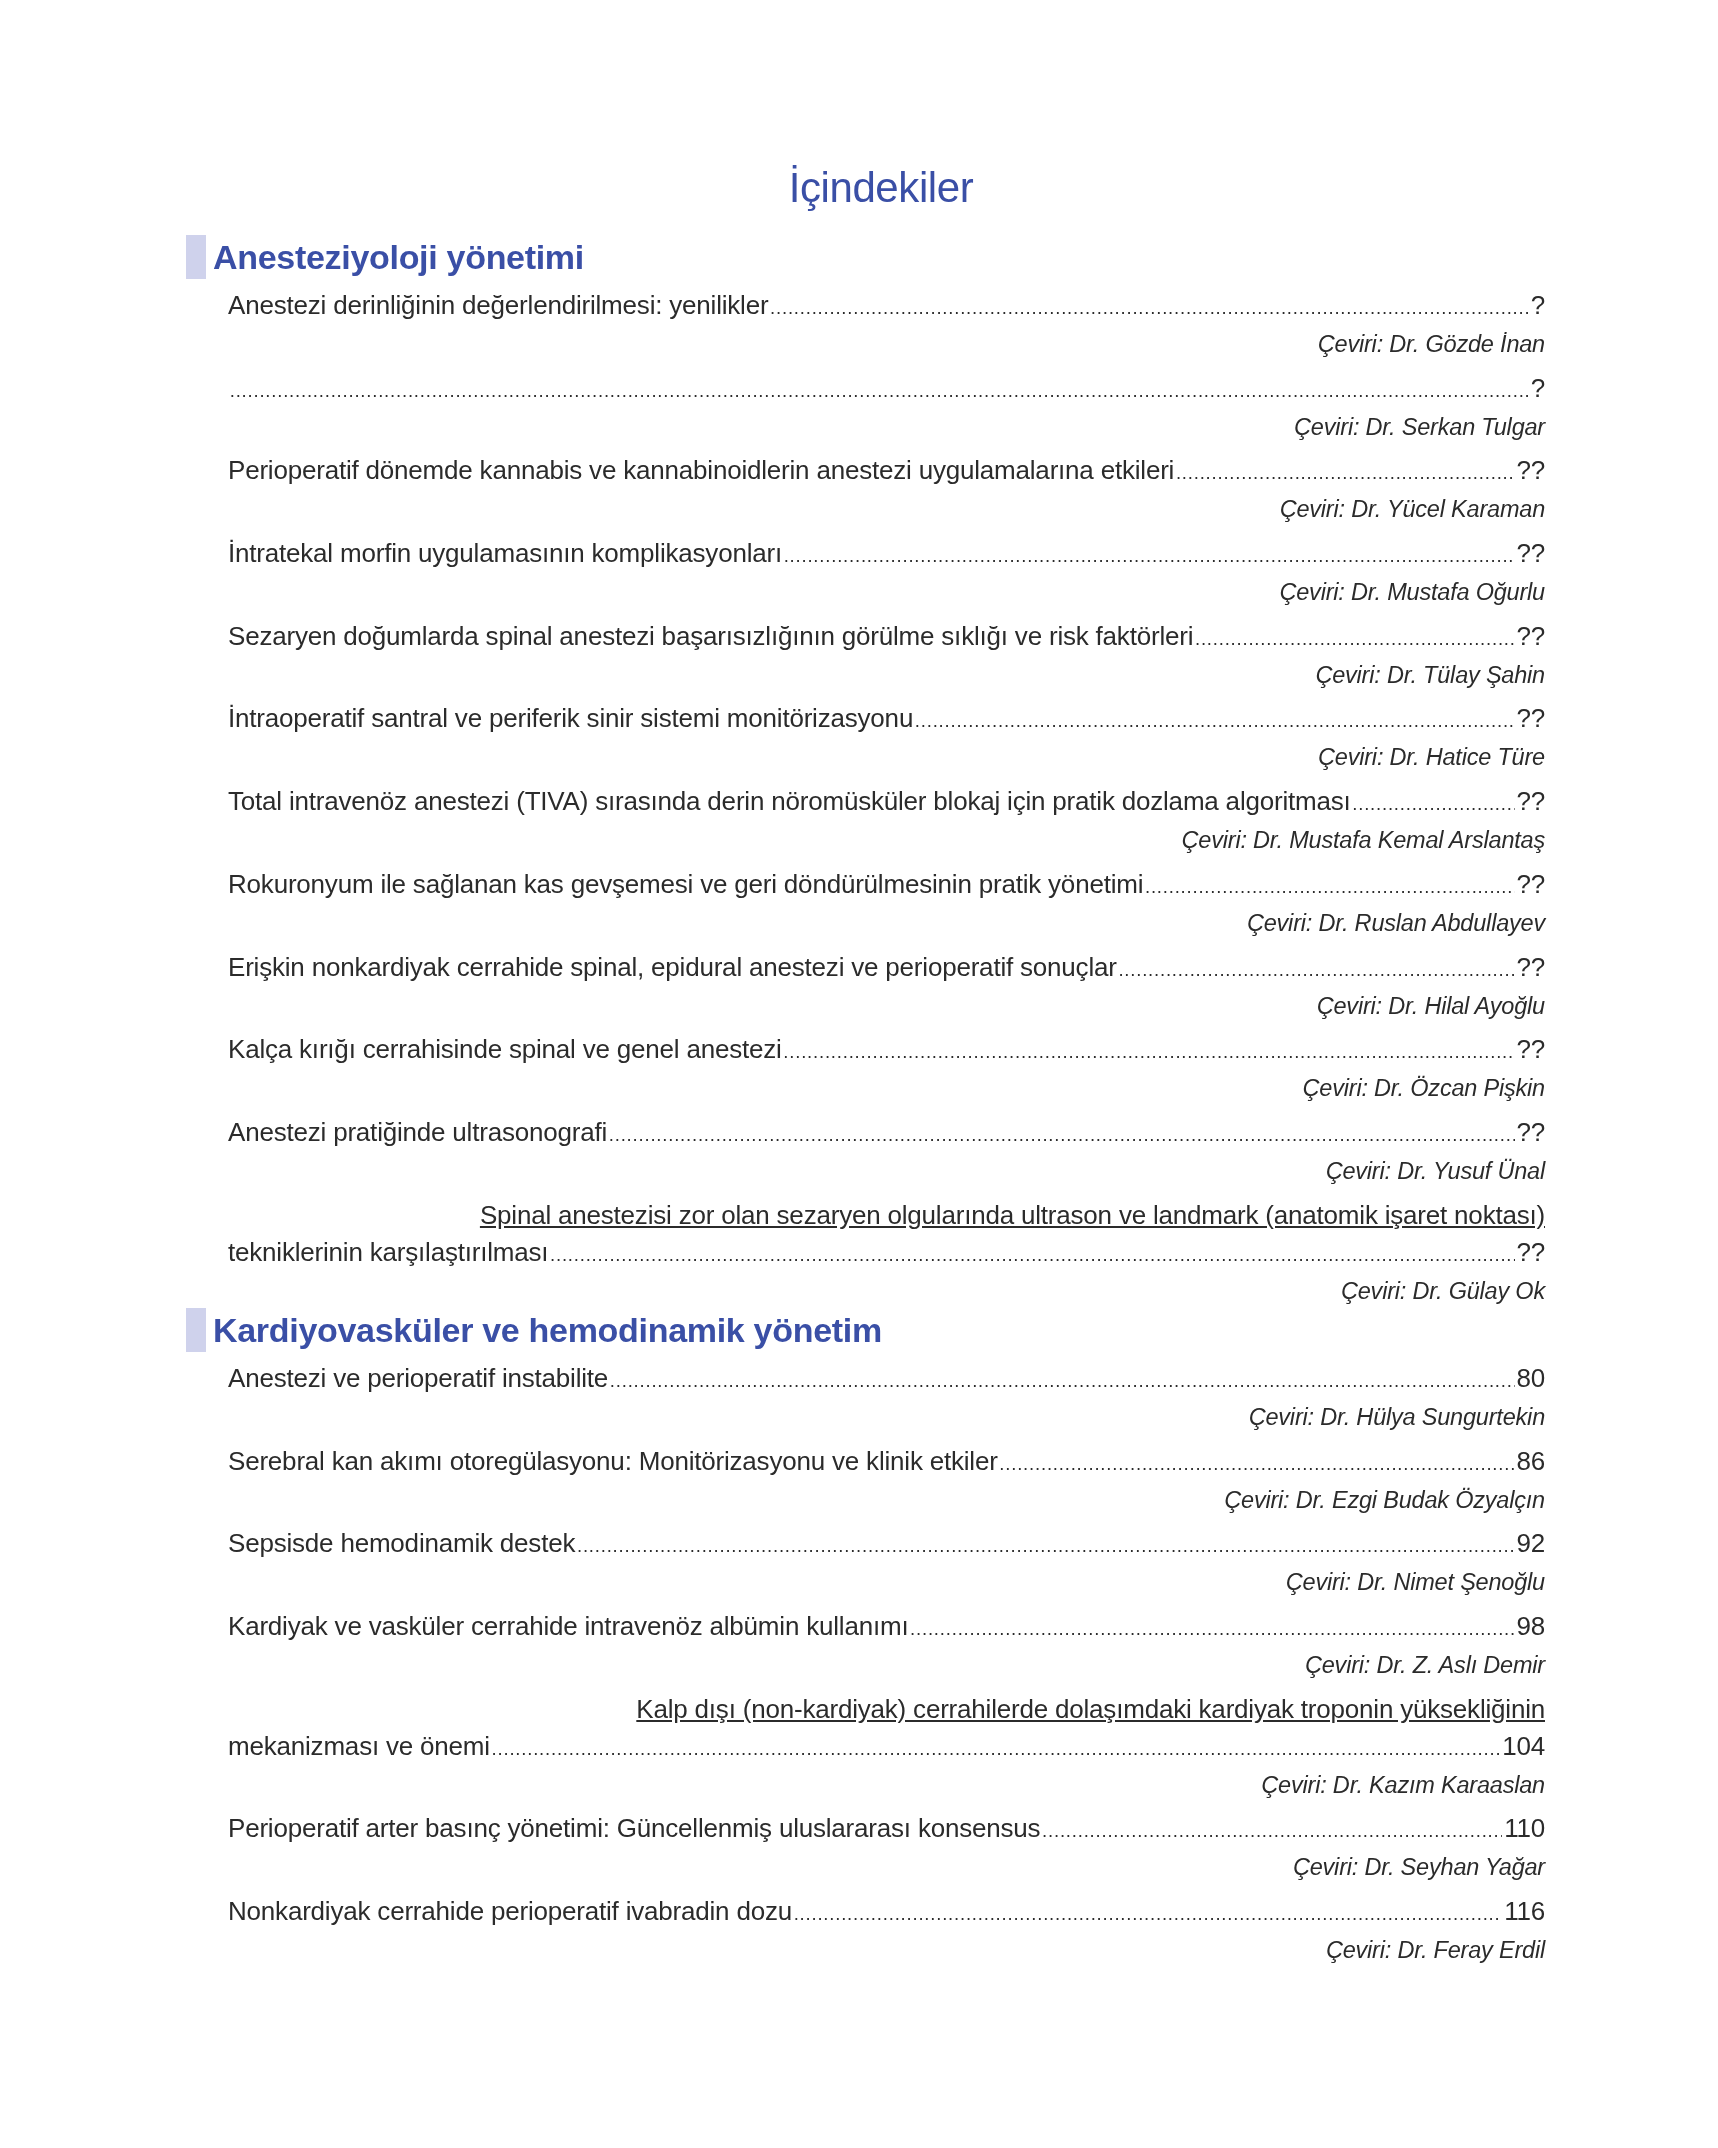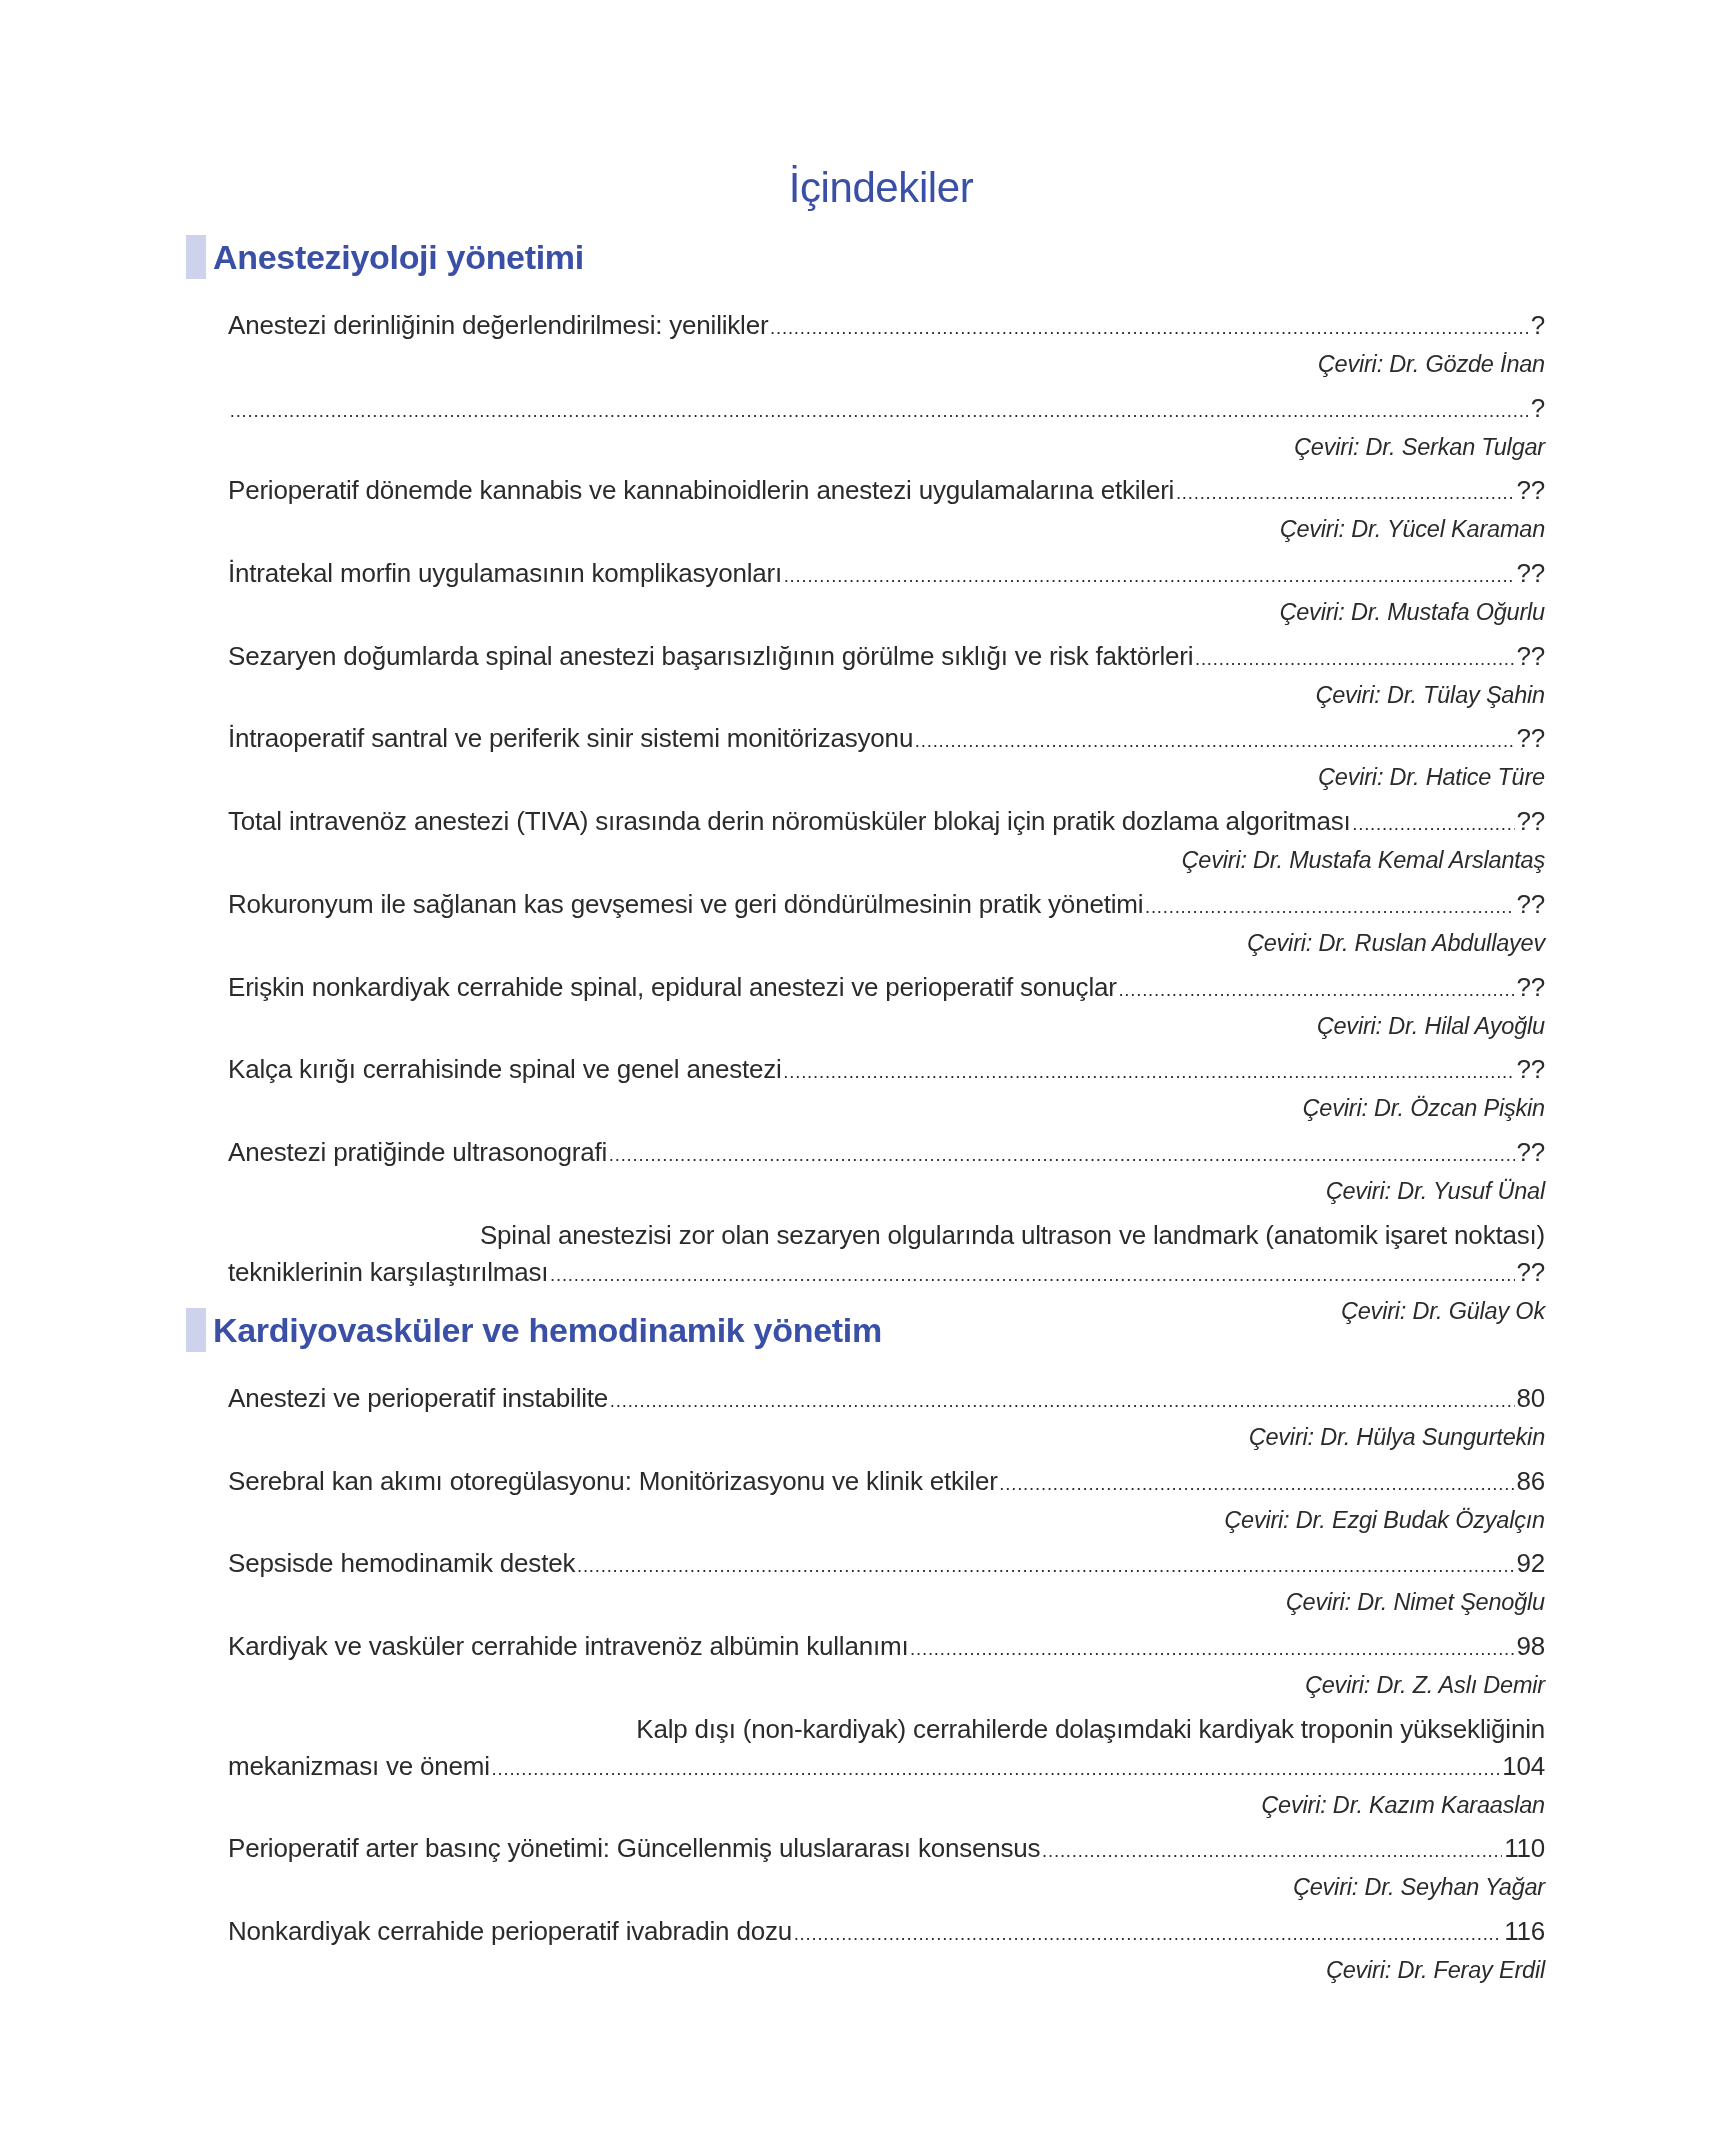--- a/index.html
+++ b/index.html
@@ -5,30 +5,30 @@
   html, body { margin: 0; padding: 0; background: #ffffff; }
   body { width: 1718px; height: 2148px; position: relative; overflow: hidden;
          font-family: "Liberation Sans", "DejaVu Sans", sans-serif; color: #2a2a2a; }
   .page-title { position: absolute; top: 164px; left: 0; width: 1762px; text-align: center;
          font-size: 42px; font-weight: 300; color: #3a4fa6; letter-spacing: -0.4px; }
   .section { position: absolute; left: 186px; width: 1359px; text-align: right; }
   .section-head { position: relative; height: 44px; }
   .section-bar { position: absolute; left: 0; top: 0; width: 20px; height: 44px; background: #cfd2ec; }
   .section-title { position: absolute; left: 27px; top: 1.7px; font-size: 34px; font-weight: bold;
          color: #3a4fa6; letter-spacing: -0.3px; line-height: 40px; }
-  .entries { margin-top: 28px; padding-left: 42px; }
+  .entries { margin-top: 8px; padding-left: 42px; }
   .entry { margin-bottom: 6.7px; }
   .entry-line { display: flex; align-items: baseline; font-size: 26px; line-height: 37px;
          color: #2b2b2b; letter-spacing: -0.2px; }
   .entry-line .t { white-space: nowrap; }
   .entry-line .dots { flex: 1; overflow: hidden; white-space: nowrap; margin: 0 1.7px;
          color: #2b2b2b; font-size: 18.5px; letter-spacing: 0.8px; }
   .entry-line .dots::before { content: "............................................................................................................................................................................................................................................................................"; }
   .entry-line .pg { white-space: nowrap; }
-  .entry-line.first { display: block; }
+  .entry-line.first { display: block; text-decoration: underline; }
   .author { font-size: 23.5px; line-height: 37px; font-style: italic; color: #2b2b2b; letter-spacing: -0.2px; }
 </style>
 </head>
 <body>
 
 <div class="page-title">İçindekiler</div>
 
 <div class="section" style="top:235px;">
   <div class="section-head">
     <div class="section-bar"></div>

